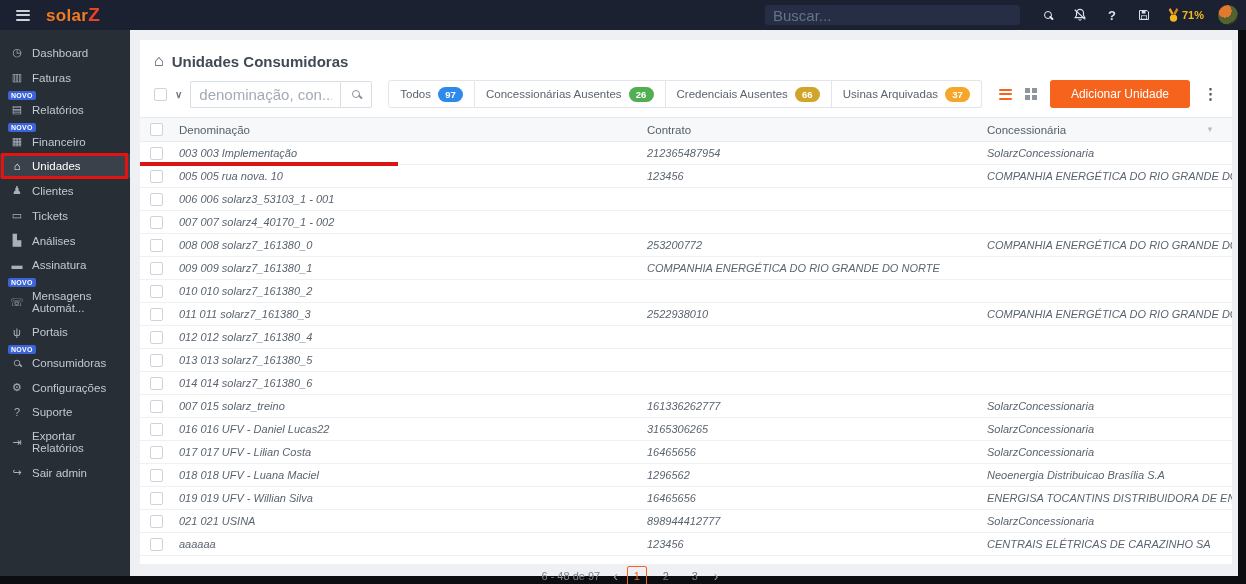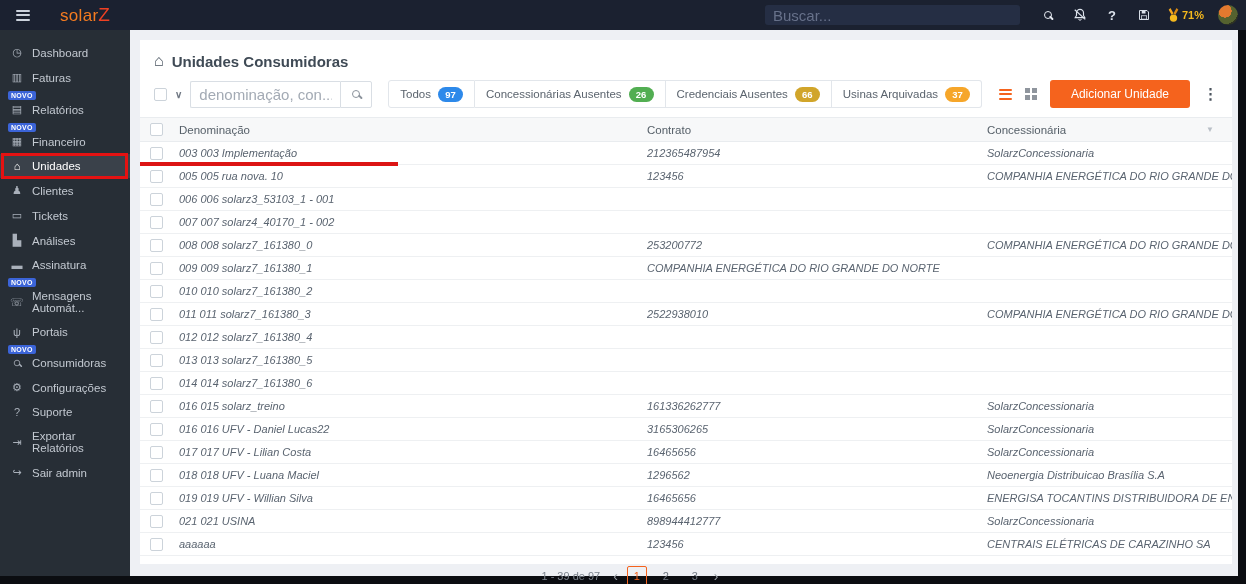--- a/index.html
+++ b/index.html
@@ -5,21 +5,21 @@
   * { margin:0; padding:0; box-sizing:border-box; }
   html,body { background:#dcdcdc; }
   body { font-family:"Liberation Sans", sans-serif; }
   .screen { position:relative; width:1246px; height:584px; background:#0b0d11; overflow:hidden; }
 
   
   .topbar { position:absolute; left:0; top:0; width:1246px; height:30px; background:#1b2130;
             display:flex; align-items:center; padding:0 8px; }
   .hamburger { display:inline-block; width:14px; margin:0 6px 0 8px; cursor:pointer; }
   .hamburger i { display:block; height:2px; background:#cdd3dd; margin:2.5px 0; border-radius:1px; }
-  .logo { font-size:17px; font-weight:normal; margin-left:24px; letter-spacing:.3px; cursor:pointer; }
+  .logo { font-size:17px; font-weight:bold; margin-left:10px; letter-spacing:.3px; cursor:pointer; }
   .logo .s1 { color:#f47b20; }
   .logo .s2 { color:#ef4123; font-size:19px; }
   .top-search { margin-left:auto; width:255px; height:20px; background:#252e44; border:none; border-radius:3px;
                 color:#aab2c4; font-size:15px; padding:0 8px; outline:none; }
   .top-search::placeholder { color:#67718a; }
   .top-icons { display:flex; align-items:center; gap:16px; margin:0 8px 0 20px; color:#dde3ec; }
   .tico { display:inline-flex; align-items:center; justify-content:center; width:16px; height:16px; cursor:pointer; }
   .qmark { font-size:13px; font-weight:bold; color:#dde3ec; }
   .score { display:flex; align-items:center; gap:3px; color:#f5b91e; font-weight:bold; font-size:11px; cursor:pointer; }
   .avatar { width:20px; height:20px; border-radius:50%; margin-left:6px; cursor:pointer;
@@ -368,21 +368,21 @@
               <span class="cb"></span>
             </span>
           <span class="col-name">014 014 solarz7_161380_6</span>
           <span class="col-contract"></span>
           <span class="col-utility"></span>
         </div>
         <div class="trow">
           <span class="cbcell">
               <span class="cb"></span>
             </span>
-          <span class="col-name">016 015 solarz_treino</span>
+          <span class="col-name">007 015 solarz_treino</span>
           <span class="col-contract">161336262777</span>
           <span class="col-utility">SolarzConcessionaria</span>
         </div>
         <div class="trow">
           <span class="cbcell">
               <span class="cb"></span>
             </span>
           <span class="col-name">016 016 UFV - Daniel Lucas22</span>
           <span class="col-contract">3165306265</span>
           <span class="col-utility">SolarzConcessionaria</span>
@@ -423,21 +423,21 @@
           <span class="cbcell">
               <span class="cb"></span>
             </span>
           <span class="col-name">aaaaaa</span>
           <span class="col-contract">123456</span>
           <span class="col-utility">CENTRAIS ELÉTRICAS DE CARAZINHO SA</span>
         </div>
       </div>
 
       <div class="pager">
-        <span class="range">1 - 39 de 97</span>
+        <span class="range">6 - 48 de 97</span>
         <span class="pchev">‹</span>
         <span class="pnum active">1</span>
         <span class="pnum">2</span>
         <span class="pnum">3</span>
         <span class="pchev">›</span>
       </div>
 
     </div>
   </div>
 

